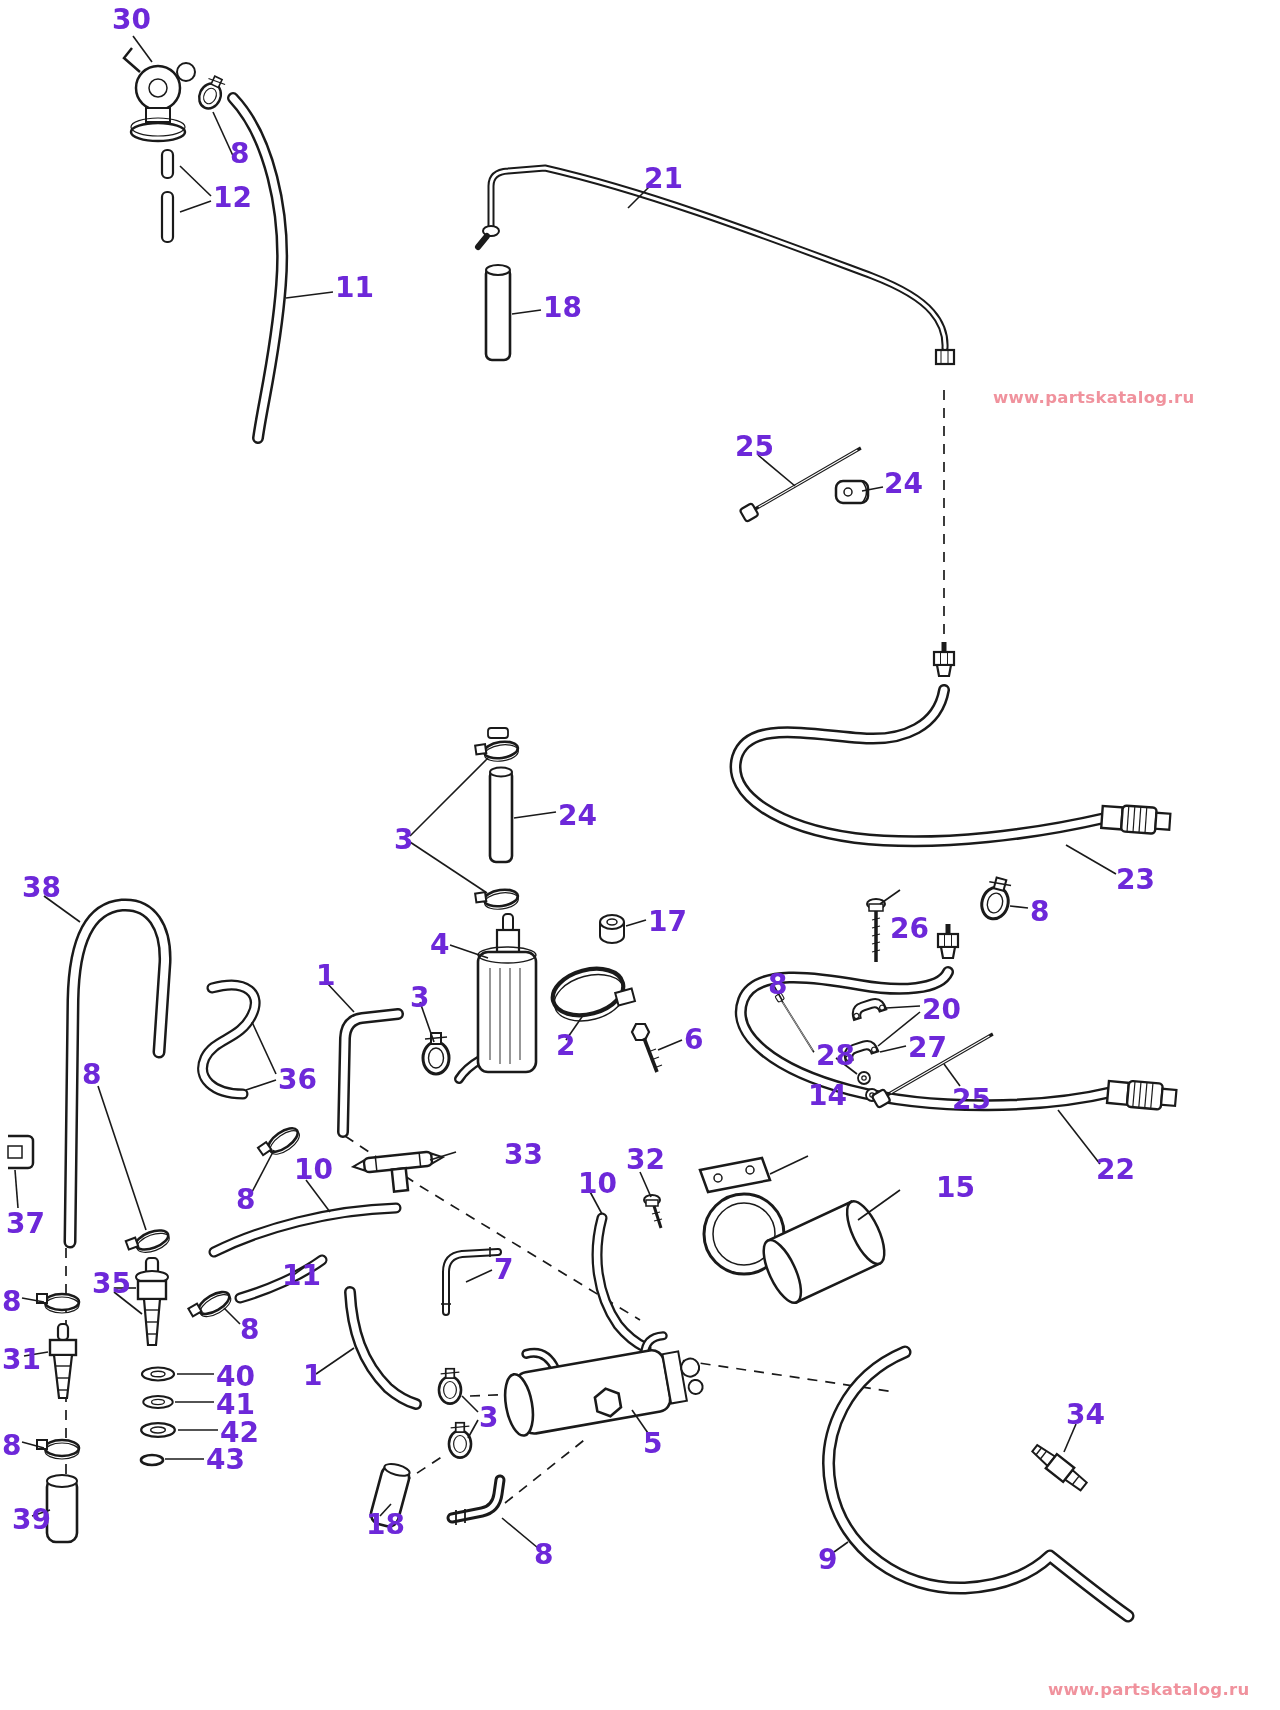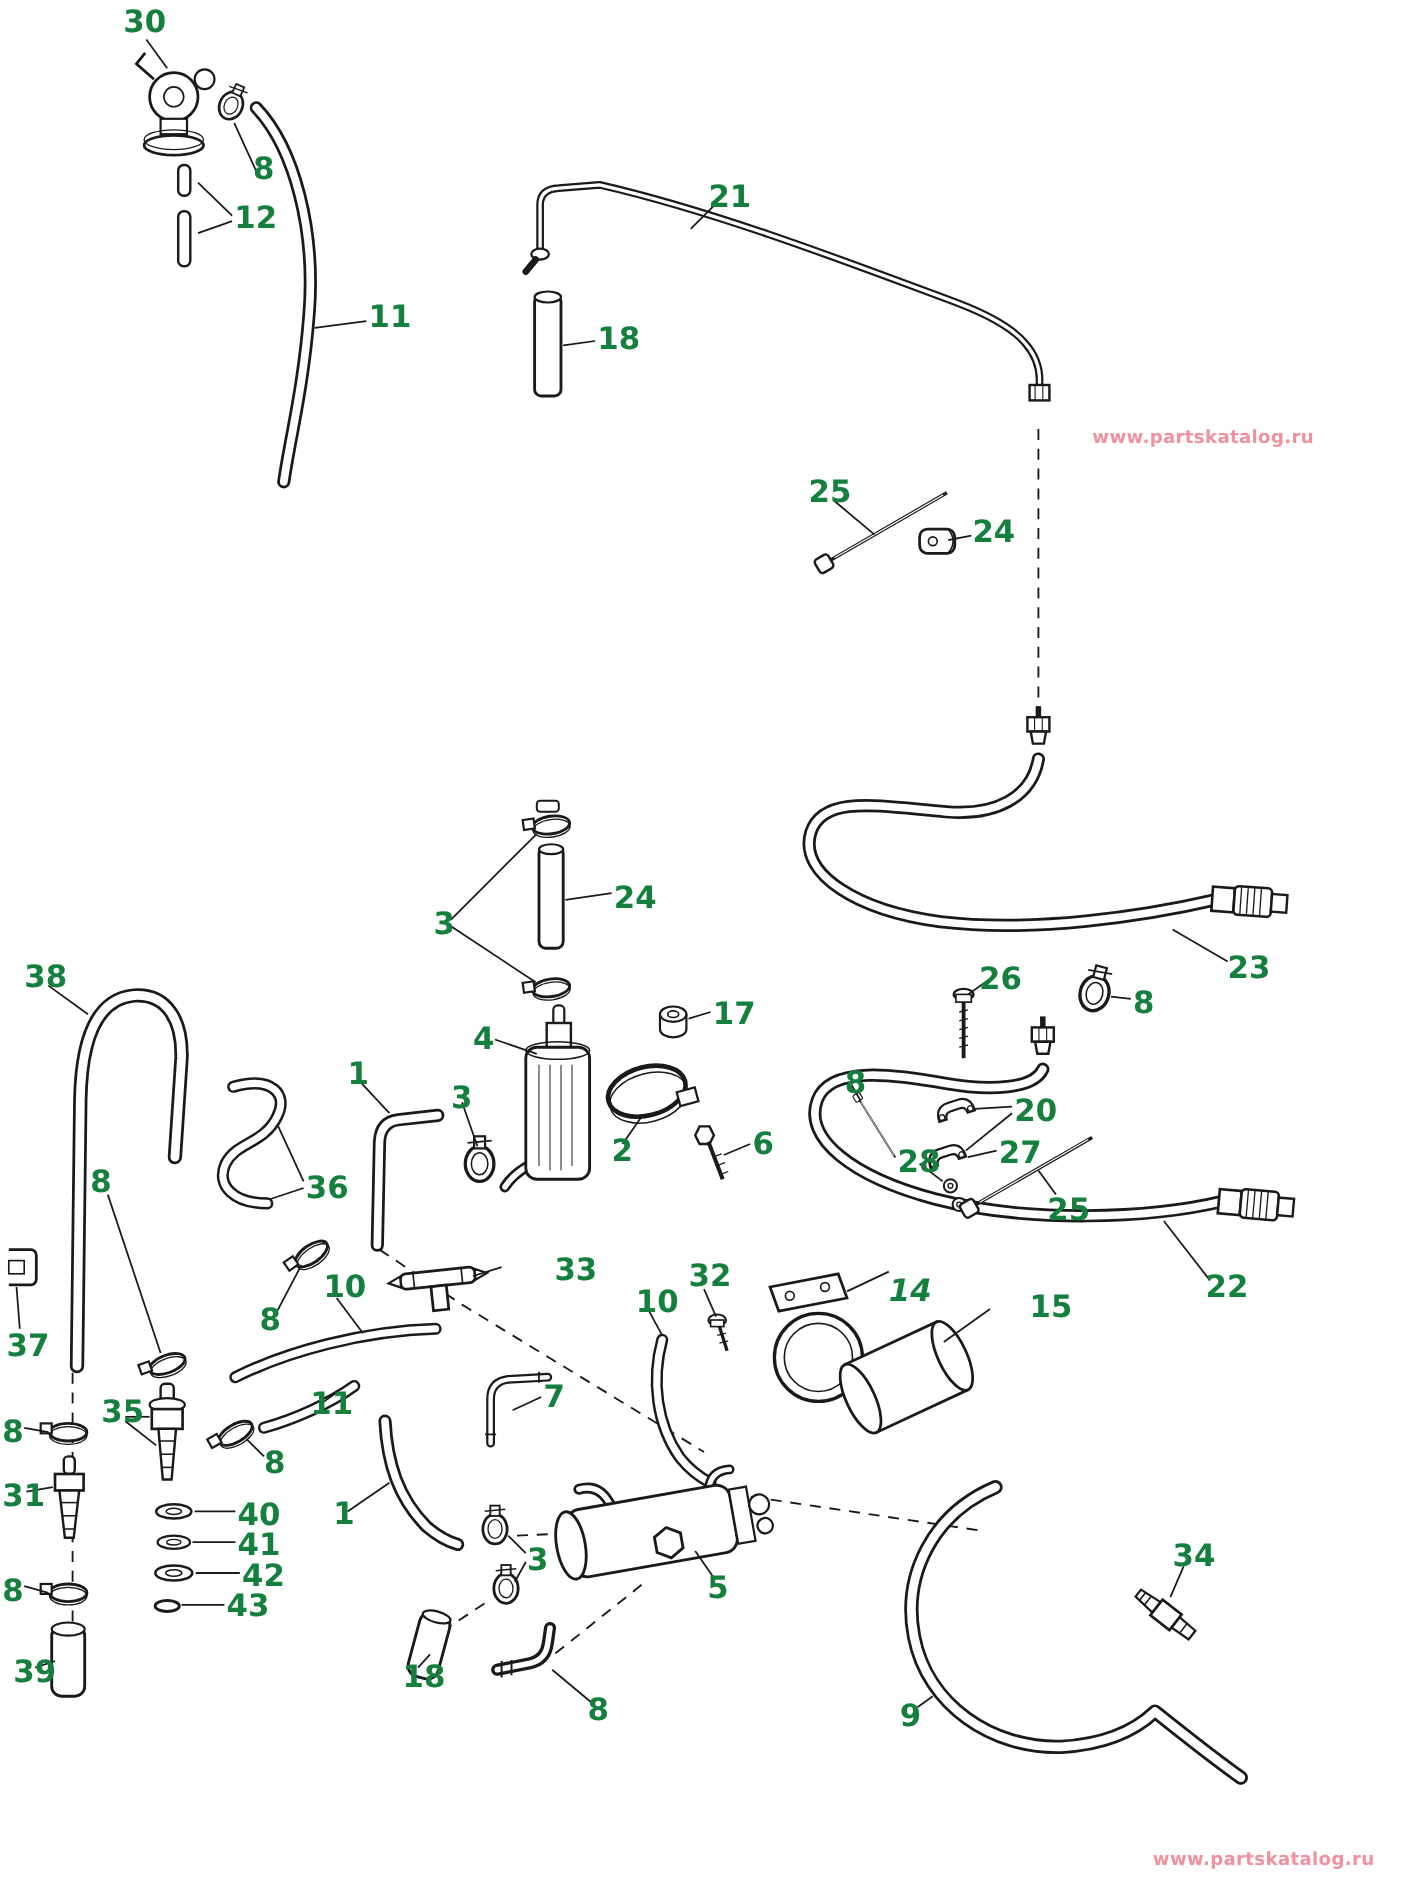--- a/index.html
+++ b/index.html
@@ -7,21 +7,21 @@
        font-family:"Liberation Sans",sans-serif;}
   .stage{position:absolute;left:0;top:0;width:1280px;height:1710px;}
   svg{position:absolute;left:0;top:0;}
   .ln{fill:none;stroke:#1a1a1a;}
   .fillw{fill:#ffffff;stroke:#1a1a1a;}
   .tube-o{fill:none;stroke:#1a1a1a;stroke-linecap:round;stroke-linejoin:round;}
   .tube-i{fill:none;stroke:#ffffff;stroke-linecap:round;stroke-linejoin:round;}
   .leader{stroke:#1a1a1a;stroke-width:1.6;fill:none;}
   .dash{stroke:#1a1a1a;stroke-width:1.7;fill:none;stroke-dasharray:10 8;}
   #label-layer{position:absolute;left:0;top:0;width:1280px;height:1710px;pointer-events:none;}
-  .part-label{position:absolute;font-weight:bold;font-size:28px;line-height:1;color:#15803d;
+  .part-label{position:absolute;font-weight:bold;font-size:28px;line-height:1;color:#6d28d9;
               font-family:"DejaVu Sans","Liberation Sans",sans-serif;}
   .watermark{position:absolute;font-weight:bold;font-size:16.5px;line-height:1;letter-spacing:.3px;
              font-family:"DejaVu Sans","Liberation Sans",sans-serif;}
 </style>
 </head>
 <body>
 
 <div class="stage">
 <svg width="1280" height="1710" viewBox="0 0 1280 1710">
   <defs>
@@ -425,21 +425,21 @@
       <span class="part-label" style="left: 112px; top: 6px;">30</span>
       <span class="part-label" style="left: 230px; top: 140px;">8</span>
       <span class="part-label" style="left: 213px; top: 184px;">12</span>
       <span class="part-label" style="left: 335px; top: 274px;">11</span>
       <span class="part-label" style="left: 644px; top: 165px;">21</span>
       <span class="part-label" style="left: 543px; top: 294px;">18</span>
       <span class="part-label" style="left: 735px; top: 433px;">25</span>
       <span class="part-label" style="left: 884px; top: 470px;">24</span>
       <span class="part-label" style="left: 1116px; top: 866px;">23</span>
       <span class="part-label" style="left: 1030px; top: 898px;">8</span>
-      <span class="part-label" style="left: 890px; top: 876px;">26</span>
+      <span class="part-label" style="left: 890px; top: 915px;">26</span>
       <span class="part-label" style="left: 558px; top: 802px;">24</span>
       <span class="part-label" style="left: 394px; top: 826px;">3</span>
       <span class="part-label" style="left: 22px; top: 874px;">38</span>
       <span class="part-label" style="left: 430px; top: 931px;">4</span>
       <span class="part-label" style="left: 648px; top: 908px;">17</span>
       <span class="part-label" style="left: 556px; top: 1032px;">2</span>
       <span class="part-label" style="left: 684px; top: 1026px;">6</span>
       <span class="part-label" style="left: 768px; top: 971px;">8</span>
       <span class="part-label" style="left: 922px; top: 996px;">20</span>
       <span class="part-label" style="left: 908px; top: 1034px;">27</span>
@@ -463,21 +463,21 @@
       <span class="part-label" style="left: 216px; top: 1391px;">41</span>
       <span class="part-label" style="left: 220px; top: 1419px;">42</span>
       <span class="part-label" style="left: 206px; top: 1446px;">43</span>
       <span class="part-label" style="left: 2px; top: 1432px;">8</span>
       <span class="part-label" style="left: 12px; top: 1506px;">39</span>
       <span class="part-label" style="left: 303px; top: 1362px;">1</span>
       <span class="part-label" style="left: 494px; top: 1256px;">7</span>
       <span class="part-label" style="left: 479px; top: 1404px;">3</span>
       <span class="part-label" style="left: 578px; top: 1170px;">10</span>
       <span class="part-label" style="left: 626px; top: 1146px;">32</span>
-      <span class="part-label" style="left: 808px; top: 1160px; font-style: italic;">14</span>
+      <span class="part-label" style="left: 808px; top: 1082px;">14</span>
       <span class="part-label" style="left: 900px; top: 1174px; margin-left: 36px;">15</span>
       <span class="part-label" style="left: 643px; top: 1430px;">5</span>
       <span class="part-label" style="left: 366px; top: 1511px;">18</span>
       <span class="part-label" style="left: 534px; top: 1541px;">8</span>
       <span class="part-label" style="left: 818px; top: 1546px;">9</span>
       <span class="part-label" style="left: 1066px; top: 1401px;">34</span>
       <span class="watermark" style="left: 993px; top: 390px; color: rgb(240, 146, 157);">www.partskatalog.ru</span>
       <span class="watermark" style="left: 1048px; top: 1682px; color: rgb(240, 146, 157);">www.partskatalog.ru</span>
     </div>
 </div>

